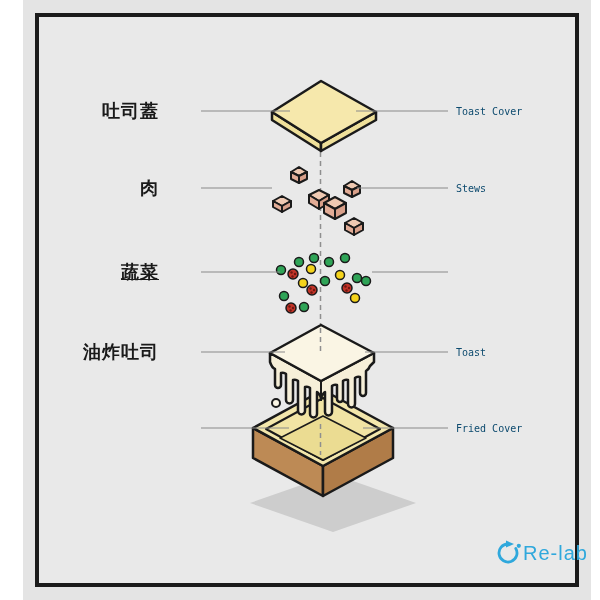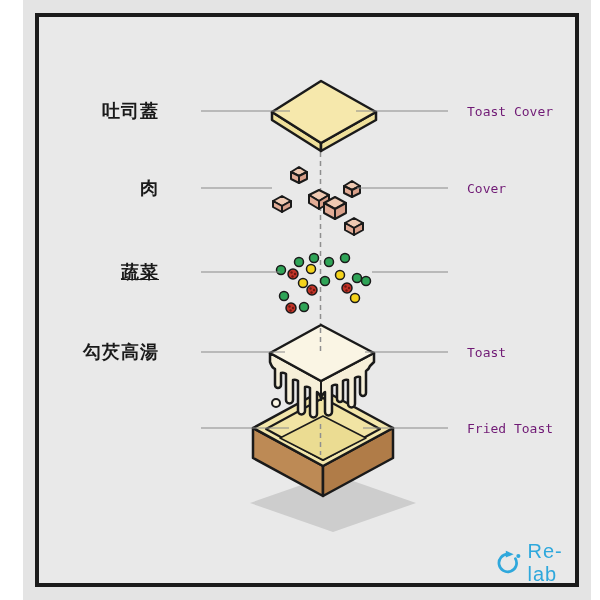--- a/index.html
+++ b/index.html
@@ -26,33 +26,33 @@
     right:432px;
     transform:translateY(-50%);
     font-size:18px;
     font-weight:700;
     color:#1A1A1A;
     letter-spacing:1px;
     white-space:nowrap;
   }
   .en-label{
     position:absolute;
-    left:444px;
+    left:433px;
     transform:translateY(-50%);
     font-family:"DejaVu Sans Mono", monospace;
-    font-size:13px;
+    font-size:10px;
     font-weight:400;
-    color:#701a75;
+    color:#0c4a6e;
     white-space:nowrap;
   }
   .row1{top:111px;} .row2{top:188px;} .row3{top:272px;text-decoration:underline;} .row4{top:352px;} .row5{top:428px;}
   .logo{
     position:absolute;
     left:474px;top:540px;
-    display:flex;align-items:center;gap:5px;
+    display:flex;align-items:center;
   }
   .logo-text{
     color:#2FA8DC;
     font-size:20px;
     font-weight:400;
     letter-spacing:1px;
   }
   .dot-green{fill:#2FA457;stroke:#1A1A1A;stroke-width:1.5;}
   .dot-yellow{fill:#F4D31B;stroke:#1A1A1A;stroke-width:1.5;}
   .dot-red{fill:#C23327;stroke:#1A1A1A;stroke-width:1.5;}
@@ -200,26 +200,26 @@
       <line class="leader" x1="178" y1="352" x2="262" y2="352"></line>
       <line class="leader" x1="342" y1="352" x2="425" y2="352"></line>
       <line class="leader" x1="178" y1="428" x2="266" y2="428"></line>
       <line class="leader" x1="340" y1="428" x2="425" y2="428"></line>
     </g>
   </svg>
 
   <div class="zh-label row1">吐司蓋</div>
   <div class="zh-label row2">肉</div>
   <div class="zh-label row3">蔬菜</div>
-  <div class="zh-label row4">勾芡高湯</div>
+  <div class="zh-label row4">油炸吐司</div>
 
   <div class="en-label row1">Toast Cover</div>
-  <div class="en-label row2">Cover</div>
+  <div class="en-label row2">Stews</div>
   <div class="en-label row4">Toast</div>
-  <div class="en-label row5">Fried Toast</div>
+  <div class="en-label row5">Fried Cover</div>
 
   <div class="logo">
     <svg width="26" height="26" viewBox="0 0 26 26">
       <path d="M11,4 A9,9 0 1 0 18.79,8.5" fill="none" stroke="#2FA8DC" stroke-width="2.8" stroke-linecap="round"></path>
       <polygon points="9,0.5 17,4 9,7.5" fill="#2FA8DC"></polygon>
       <circle cx="21.8" cy="5.8" r="2.1" fill="#2FA8DC"></circle>
     </svg>
     <span class="logo-text">Re-lab</span>
   </div>
 </div>

